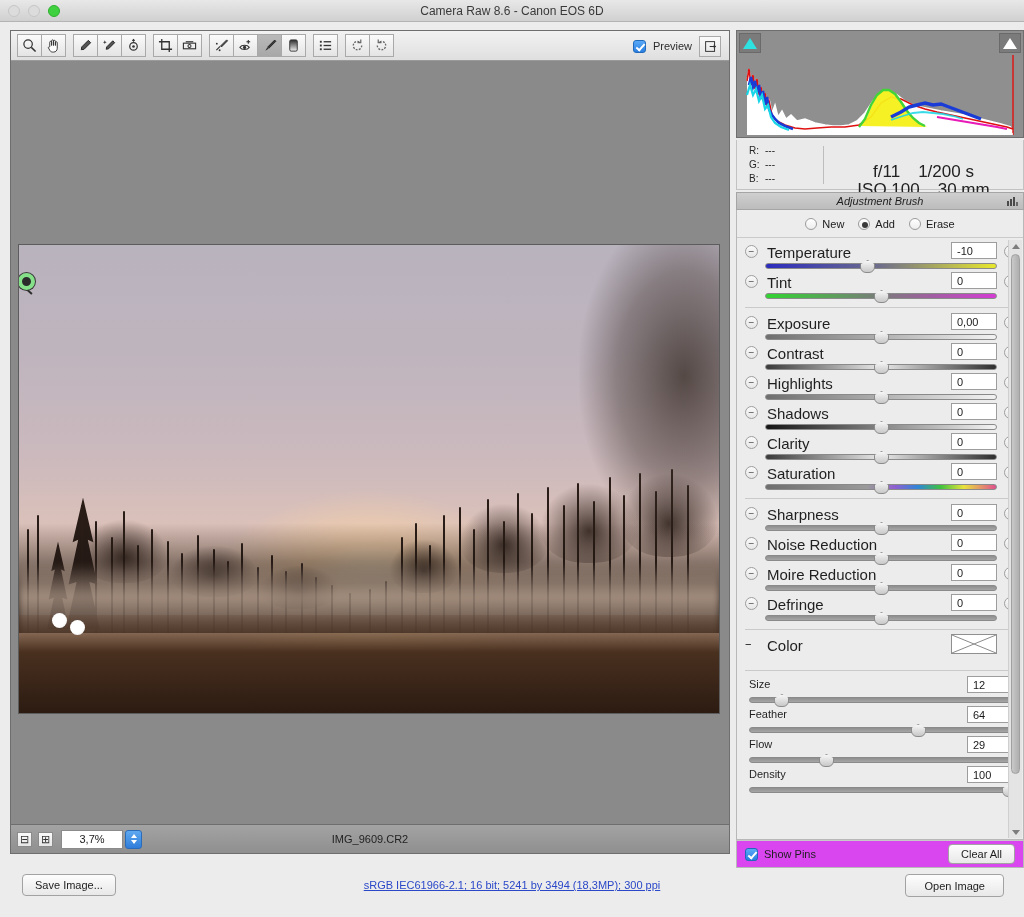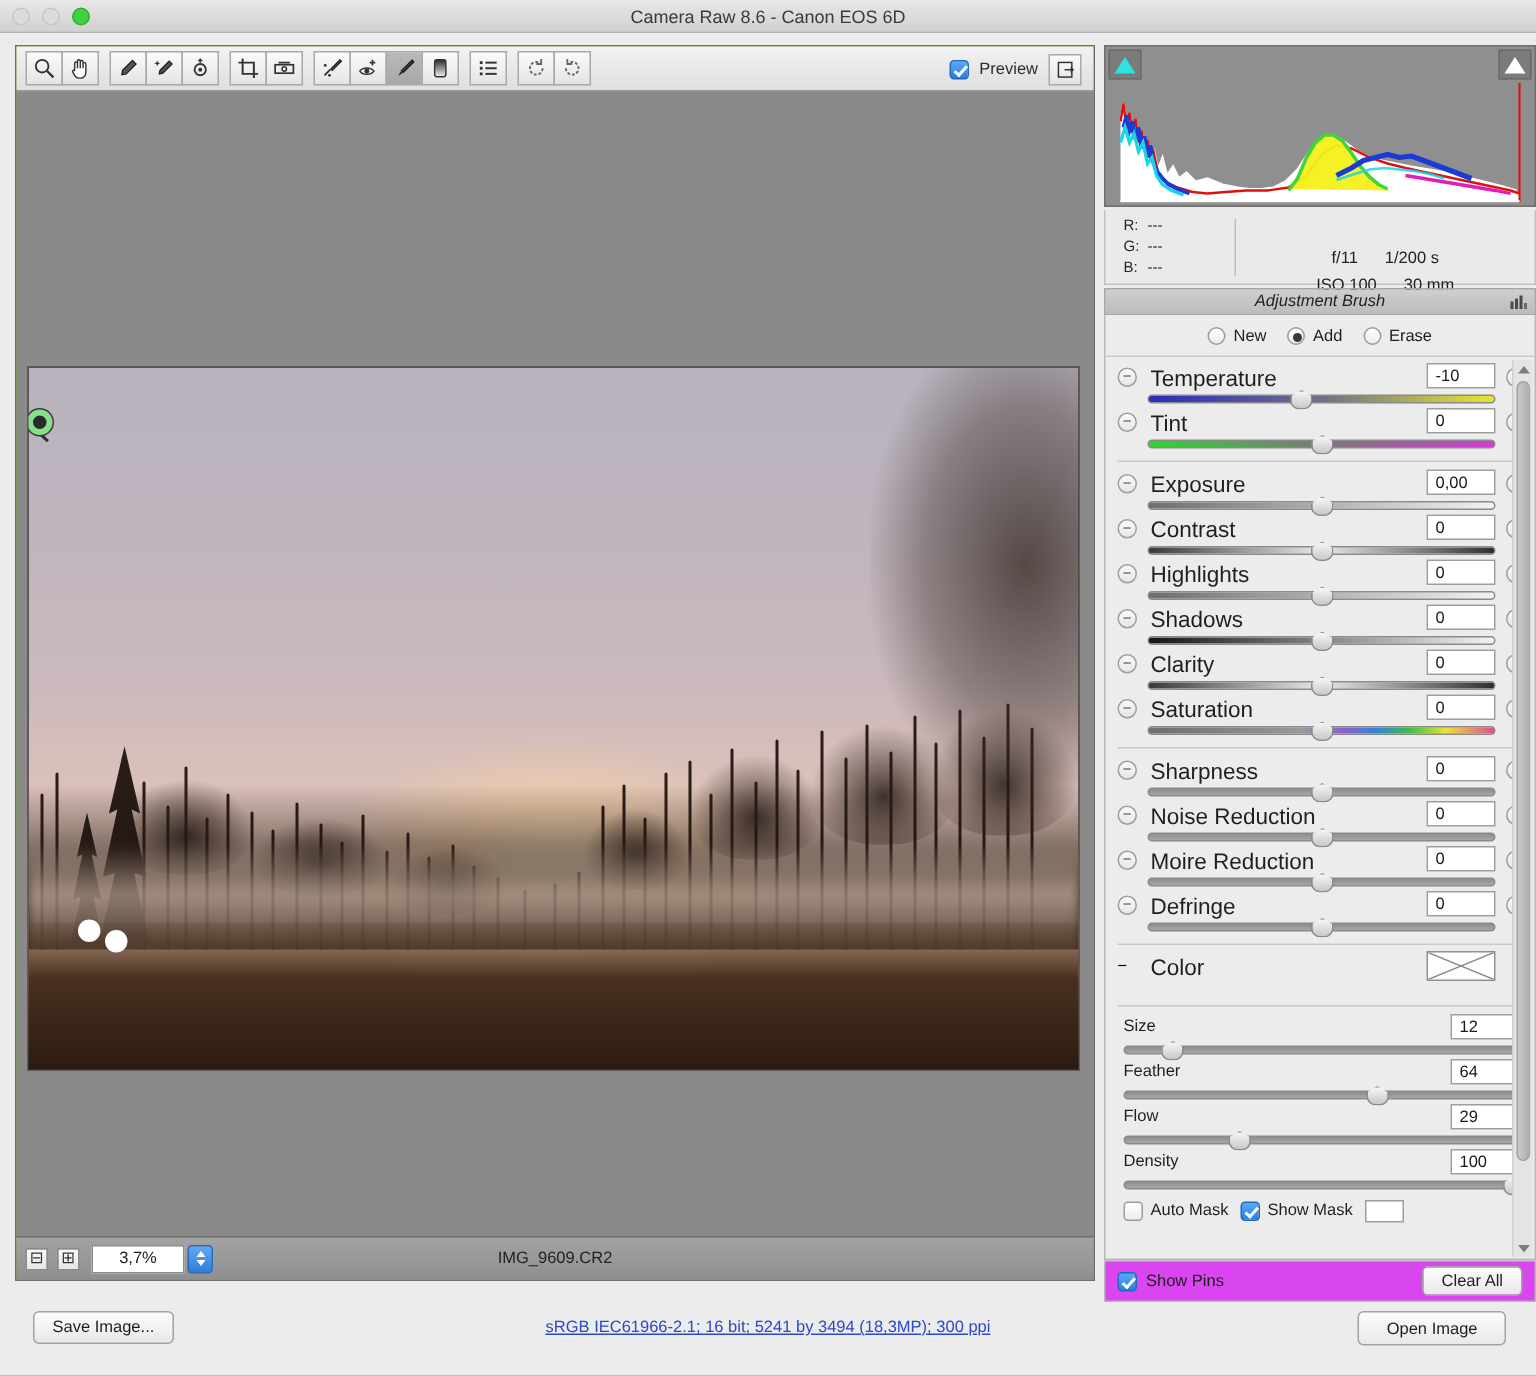--- a/index.html
+++ b/index.html
@@ -29,21 +29,21 @@
     font-size: 12px; color: #3a3a3a;
   }
 
   
   .window { position: absolute; left: 0; top: 22px; width: 1024px; height: 840px; background: #ececec; }
 
   
   .leftpane {
     position: absolute; left: 10px; top: 8px;
     width: 720px; height: 824px;
-    background: #84cc16;
+    background: #a21caf;
     border: 1px solid #6e6e6e;
   }
   .toolbar {
     position: absolute; left: 0; top: 0; width: 718px; height: 30px;
     background: linear-gradient(#f2f2f2, #dfdfdf);
     border-bottom: 1px solid #9a9a9a;
     display: flex; align-items: center; padding-left: 6px;
   }
   .tgroup { display: flex; margin-right: 7px; }
   .tbtn {
@@ -204,21 +204,21 @@
 
   .exif {
     position: absolute; left: 0; top: 110px; width: 288px; height: 50px;
     background: #eaeaea; border: 1px solid #c2c2c2; border-top: none;
     display: flex; align-items: center;
   }
   .rgbcol { width: 86px; padding-left: 12px; }
   .rgbrow { display: flex; font-size: 10px; color: #262626; line-height: 14px; }
   .rgbrow b { font-weight: normal; width: 16px; }
   .rgbsep { width: 1px; height: 38px; background: #bdbdbd; }
-  .exifcol { flex: 1; text-align: center; font-size: 11px; color: #222; line-height: 18px; margin-top: 32px; }
+  .exifcol { flex: 1; text-align: center; font-size: 17px; color: #222; line-height: 18px; margin-top: 32px; }
   .exifline { display: flex; justify-content: center; gap: 18px; }
 
   .panel-header {
     position: absolute; left: 0; top: 162px; width: 288px; height: 18px;
     background: linear-gradient(#cfcfcf,#bcbcbc);
     border: 1px solid #a5a5a5;
     display: flex; align-items: center; justify-content: center;
     font-size: 11px; color: #1f1f1f; font-style: italic;
   }
   .flyout { position: absolute; right: 5px; top: 4px; display: flex; gap: 1px; align-items: flex-end; }
@@ -829,31 +829,20 @@
               </span>
           </div>
           <div class="brow">
             <span class="blabel">Density</span>
             <span class="bval">100</span>
             <span class="btrack">
                 <span class="thumb" style="left:99%"></span>
               </span>
           </div>
 
-          <div class="maskrow">
-            <span class="grp">
-              <span class="cb"></span>
-              <span>Auto Mask</span>
-            </span>
-            <span class="grp">
-              <span class="cb on"></span>
-              <span>Show Mask</span>
-            </span>
-            <span class="maskswatch"></span>
-          </div>
         </div>
 
         <div class="vscroll">
           <div class="vs-arrow up">
               <i></i>
             </div>
           <div class="vs-thumb"></div>
           <div class="vs-arrow dn">
               <i></i>
             </div>

